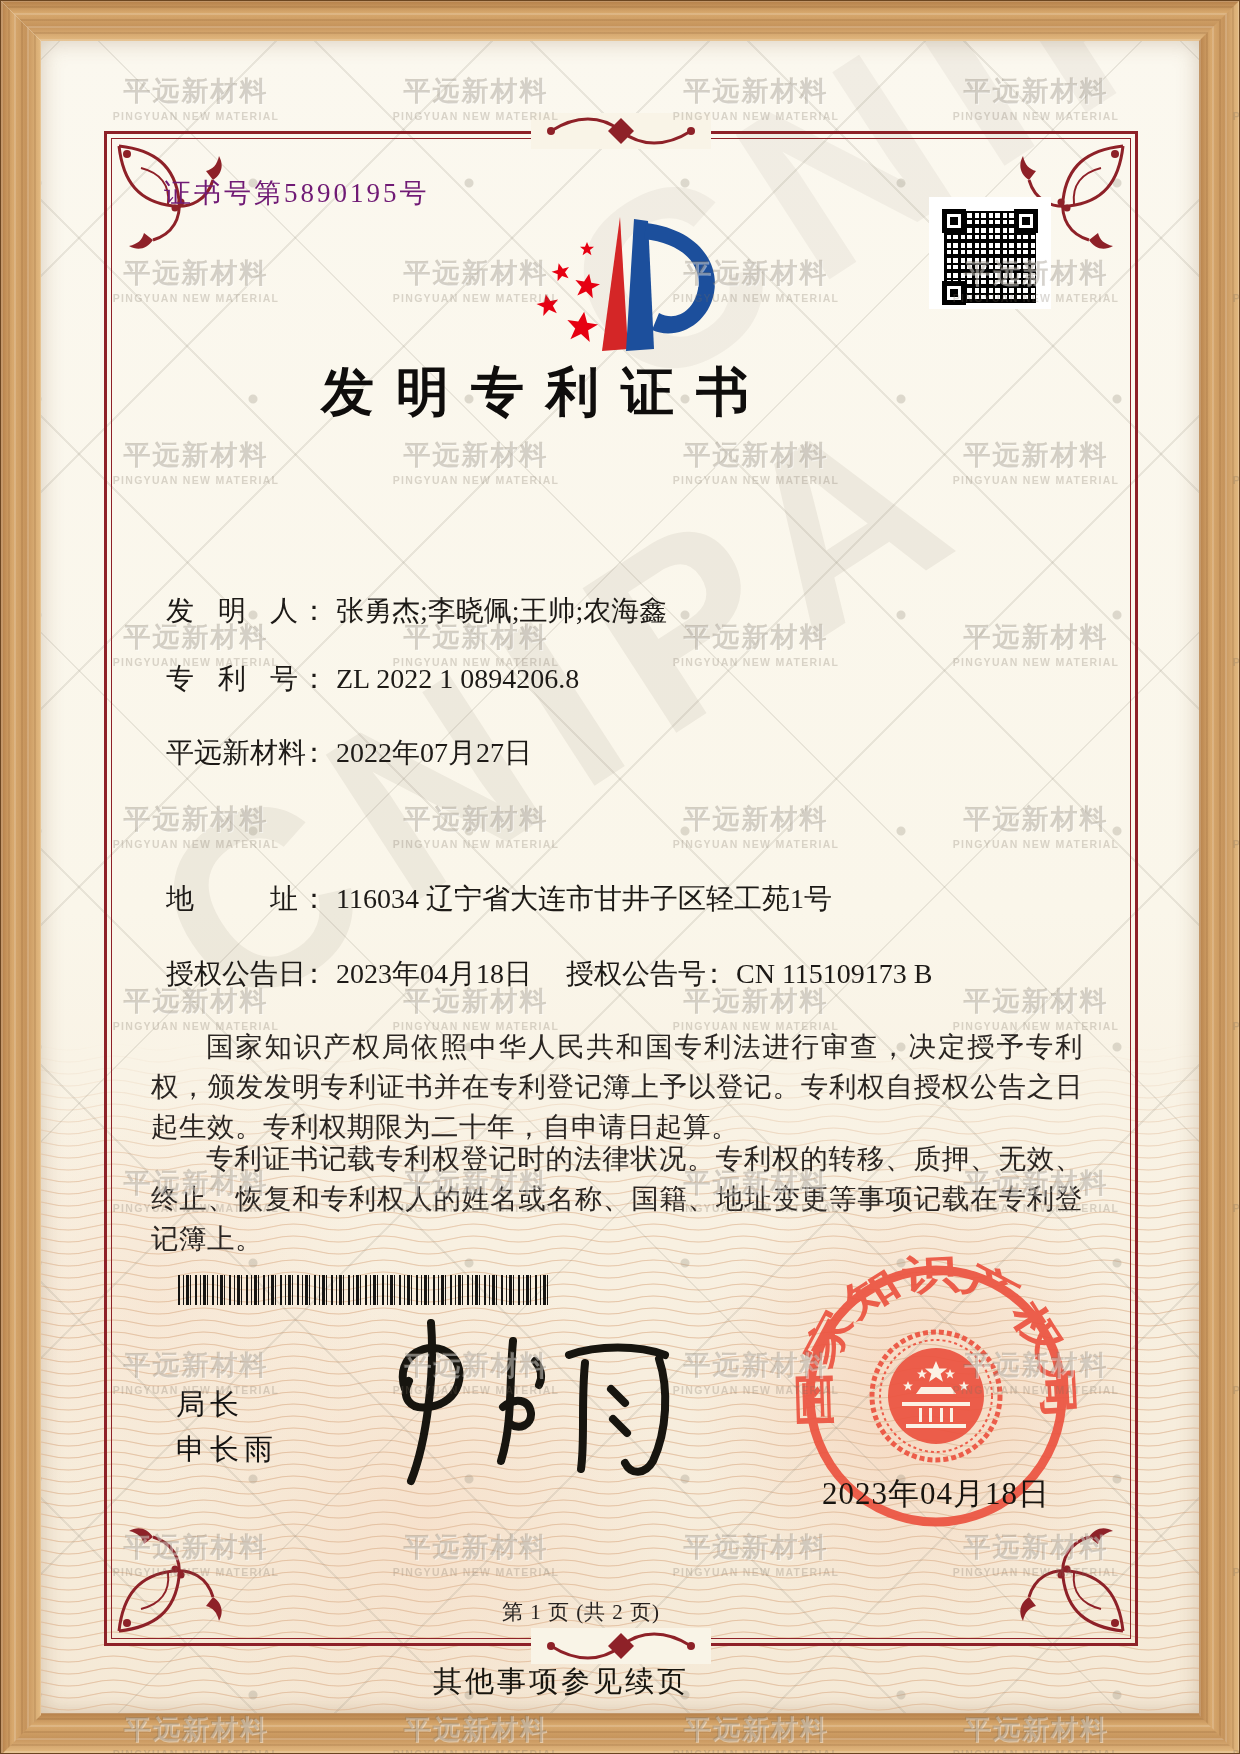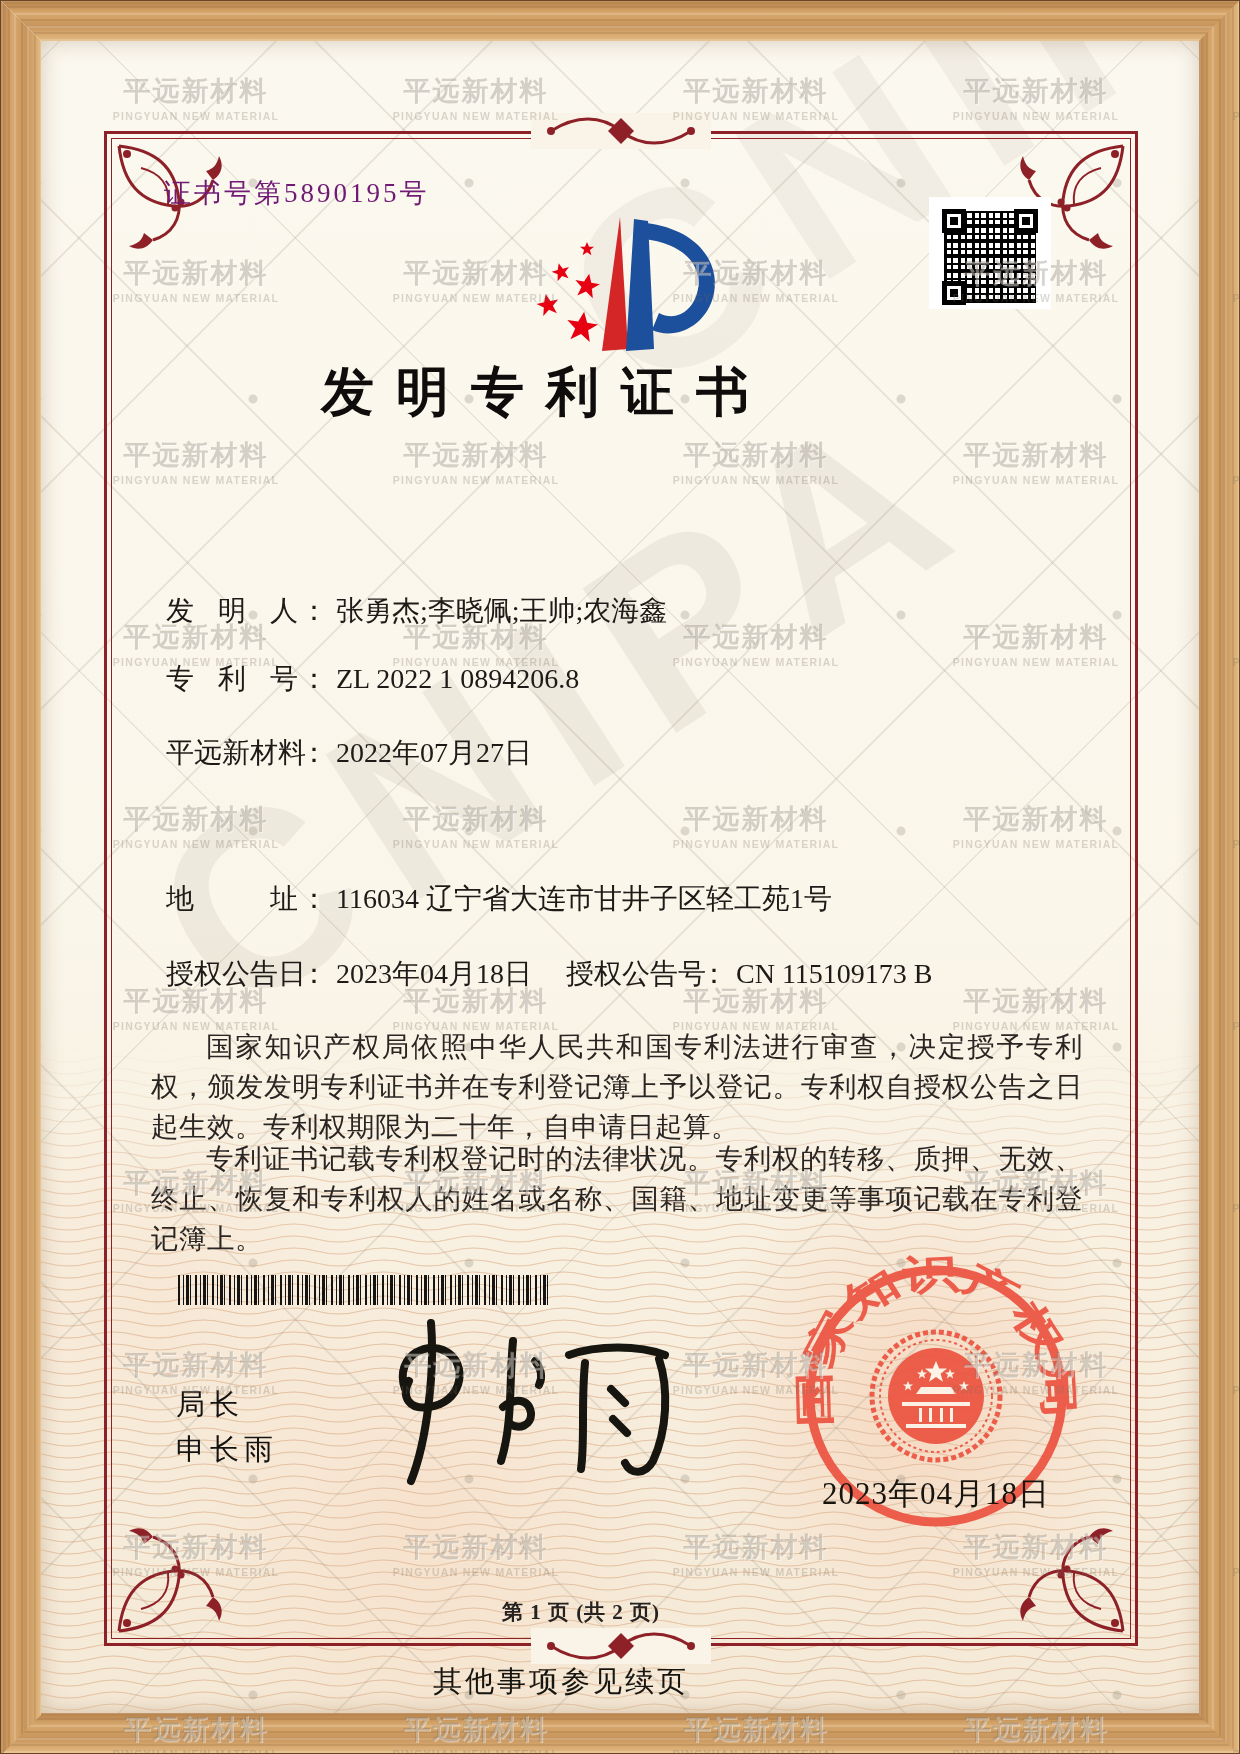--- a/index.html
+++ b/index.html
@@ -47,21 +47,21 @@
         text-indent:2em;color:#2a2522;letter-spacing:.5px;text-align:justify;}
   #barcode{left:177px;top:1274px;width:372px;height:30px;
     background:repeating-linear-gradient(90deg,#151412 0 2px,transparent 2px 5px,#151412 5px 6px,
       transparent 6px 8px,#151412 8px 11px,transparent 11px 12px,#151412 12px 13px,transparent 13px 17px);}
   .officer{font-family:"Liberation Sans","DejaVu Sans",sans-serif;font-size:29px;color:#141312;
            letter-spacing:5px;}
   #officer-title{left:175px;top:1384px;}
   #officer-name{left:175px;top:1429px;font-family:Liberation Serif, serif;}
   #seal-date{left:785px;top:1472px;width:300px;text-align:center;font-size:31px;color:#17140f;
              letter-spacing:1px;z-index:7;}
-  #page-num{left:430px;top:1597px;width:300px;text-align:center;font-size:21px;letter-spacing:1px;color:#262220;font-weight:bold;}
+  #page-num{left:430px;top:1597px;width:300px;text-align:center;font-size:21px;letter-spacing:1px;color:#262220;}
   #cont-note{left:400px;top:1661px;width:320px;text-align:center;font-size:29px;letter-spacing:3px;color:#17150f;z-index:6;}
   
   #qr-box{left:928px;top:196px;width:122px;height:112px;background:#fff;}
   #qr{position:absolute;left:15px;top:14px;width:92px;height:92px;background-color:#fff;
     background-image:
       repeating-linear-gradient(0deg,#000 0 4px,transparent 4px 8px,#000 8px 10px,transparent 10px 15px),
       repeating-linear-gradient(90deg,#000 0 3px,transparent 3px 7px,#000 7px 9px,transparent 9px 14px);}
   .finder{position:absolute;width:24px;height:24px;border:5px solid #000;background:#fff;box-sizing:border-box;}
   .finder::after{content:"";position:absolute;inset:3px;background:#000;}
   #f1{left:-2px;top:-2px;} #f2{right:-2px;top:-2px;} #f3{left:-2px;bottom:-2px;}

